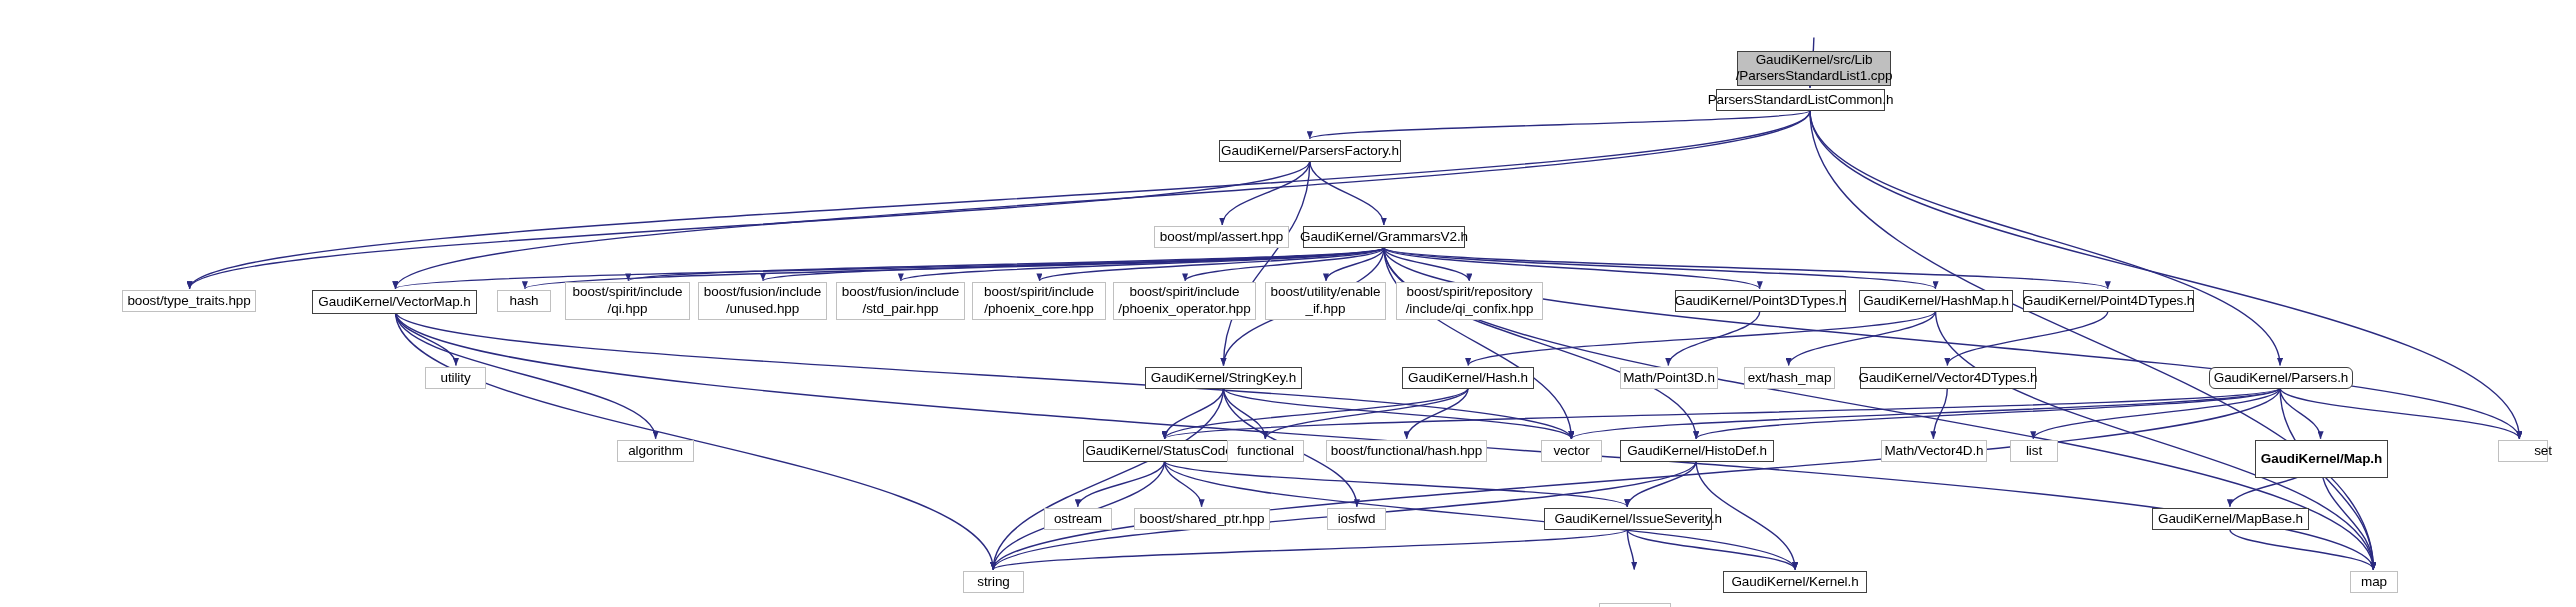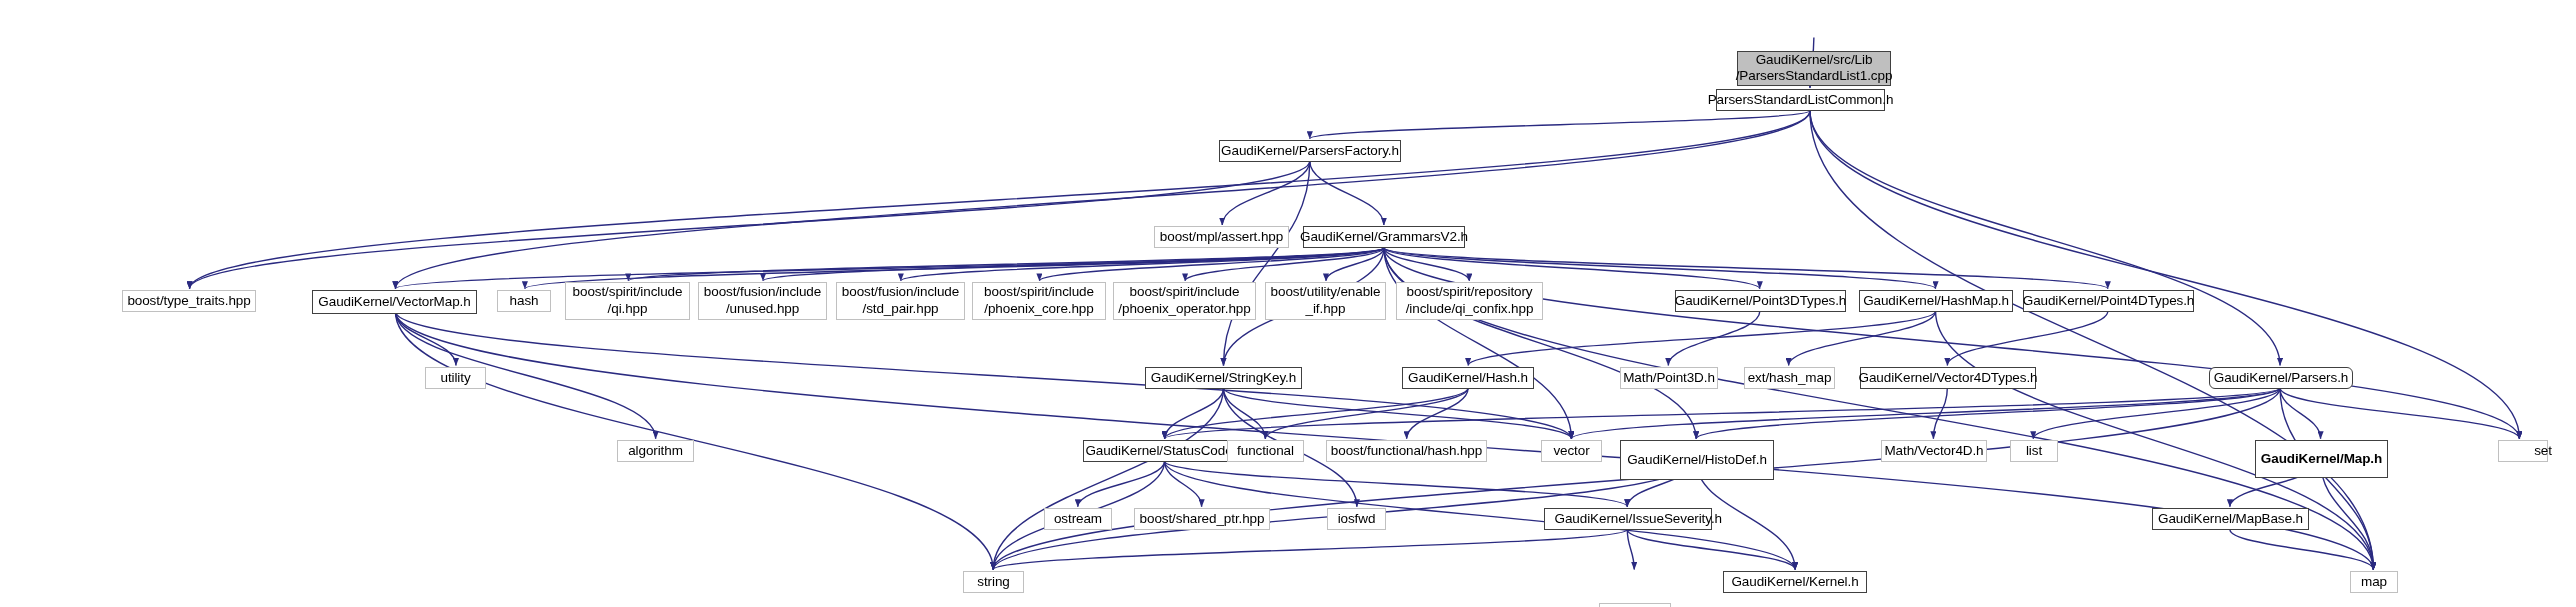--- a/index.html
+++ b/index.html
@@ -163,21 +163,21 @@
       <div class="node" style="left: 1744px; top: 367px; width: 91px; height: 22px;"><span>ext/hash_map</span></div>
       <div class="node hdr" style="left: 1860px; top: 367px; width: 176px; height: 22px;"><span>GaudiKernel/Vector4DTypes.h</span></div>
       <div class="node hdr" style="left: 1145px; top: 367px; width: 157px; height: 22px;"><span>GaudiKernel/StringKey.h</span></div>
       <div class="node hdr" style="left: 1402px; top: 367px; width: 132px; height: 22px;"><span>GaudiKernel/Hash.h</span></div>
       <div class="node hdr" style="left: 2209px; top: 367px; width: 144px; height: 22px; border-radius: 6px;"><span>GaudiKernel/Parsers.h</span></div>
       <div class="node" style="left: 617px; top: 440px; width: 77px; height: 22px;"><span>algorithm</span></div>
       <div class="node hdr" style="left: 1083px; top: 440px; width: 163px; height: 22px;"><span>GaudiKernel/StatusCode.h</span></div>
       <div class="node" style="left: 1227px; top: 440px; width: 77px; height: 22px;"><span>functional</span></div>
       <div class="node" style="left: 1326px; top: 440px; width: 161px; height: 22px;"><span>boost/functional/hash.hpp</span></div>
       <div class="node" style="left: 1541px; top: 440px; width: 61px; height: 22px;"><span>vector</span></div>
-      <div class="node hdr" style="left: 1620px; top: 440px; width: 154px; height: 40px; align-items: center;"><span>GaudiKernel/HistoDef.h</span></div>
+      <div class="node hdr" style="left: 1620px; top: 440px; width: 154px; height: 22px; align-items: center;"><span>GaudiKernel/HistoDef.h</span></div>
       <div class="node" style="left: 1881px; top: 440px; width: 106px; height: 22px;"><span>Math/Vector4D.h</span></div>
       <div class="node" style="left: 2010px; top: 440px; width: 48px; height: 22px;"><span>list</span></div>
       <div class="node hdr" style="left: 2255px; top: 440px; width: 133px; height: 38px; font-weight: bold;"><span>GaudiKernel/Map.h</span></div>
       <div class="node" style="left: 2498px; top: 440px; width: 48px; height: 22px; padding-left: 44px;"><span>set</span></div>
       <div class="node" style="left: 1044px; top: 508px; width: 68px; height: 22px;"><span>ostream</span></div>
       <div class="node" style="left: 1134px; top: 508px; width: 136px; height: 22px;"><span>boost/shared_ptr.hpp</span></div>
       <div class="node" style="left: 1327px; top: 508px; width: 59px; height: 22px;"><span>iosfwd</span></div>
       <div class="node hdr" style="left: 1544px; top: 508px; width: 168px; height: 22px; padding-left: 24px;"><span>GaudiKernel/IssueSeverity.h</span></div>
       <div class="node hdr" style="left: 2152px; top: 508px; width: 157px; height: 22px;"><span>GaudiKernel/MapBase.h</span></div>
       <div class="node" style="left: 963px; top: 571px; width: 61px; height: 22px;"><span>string</span></div>

